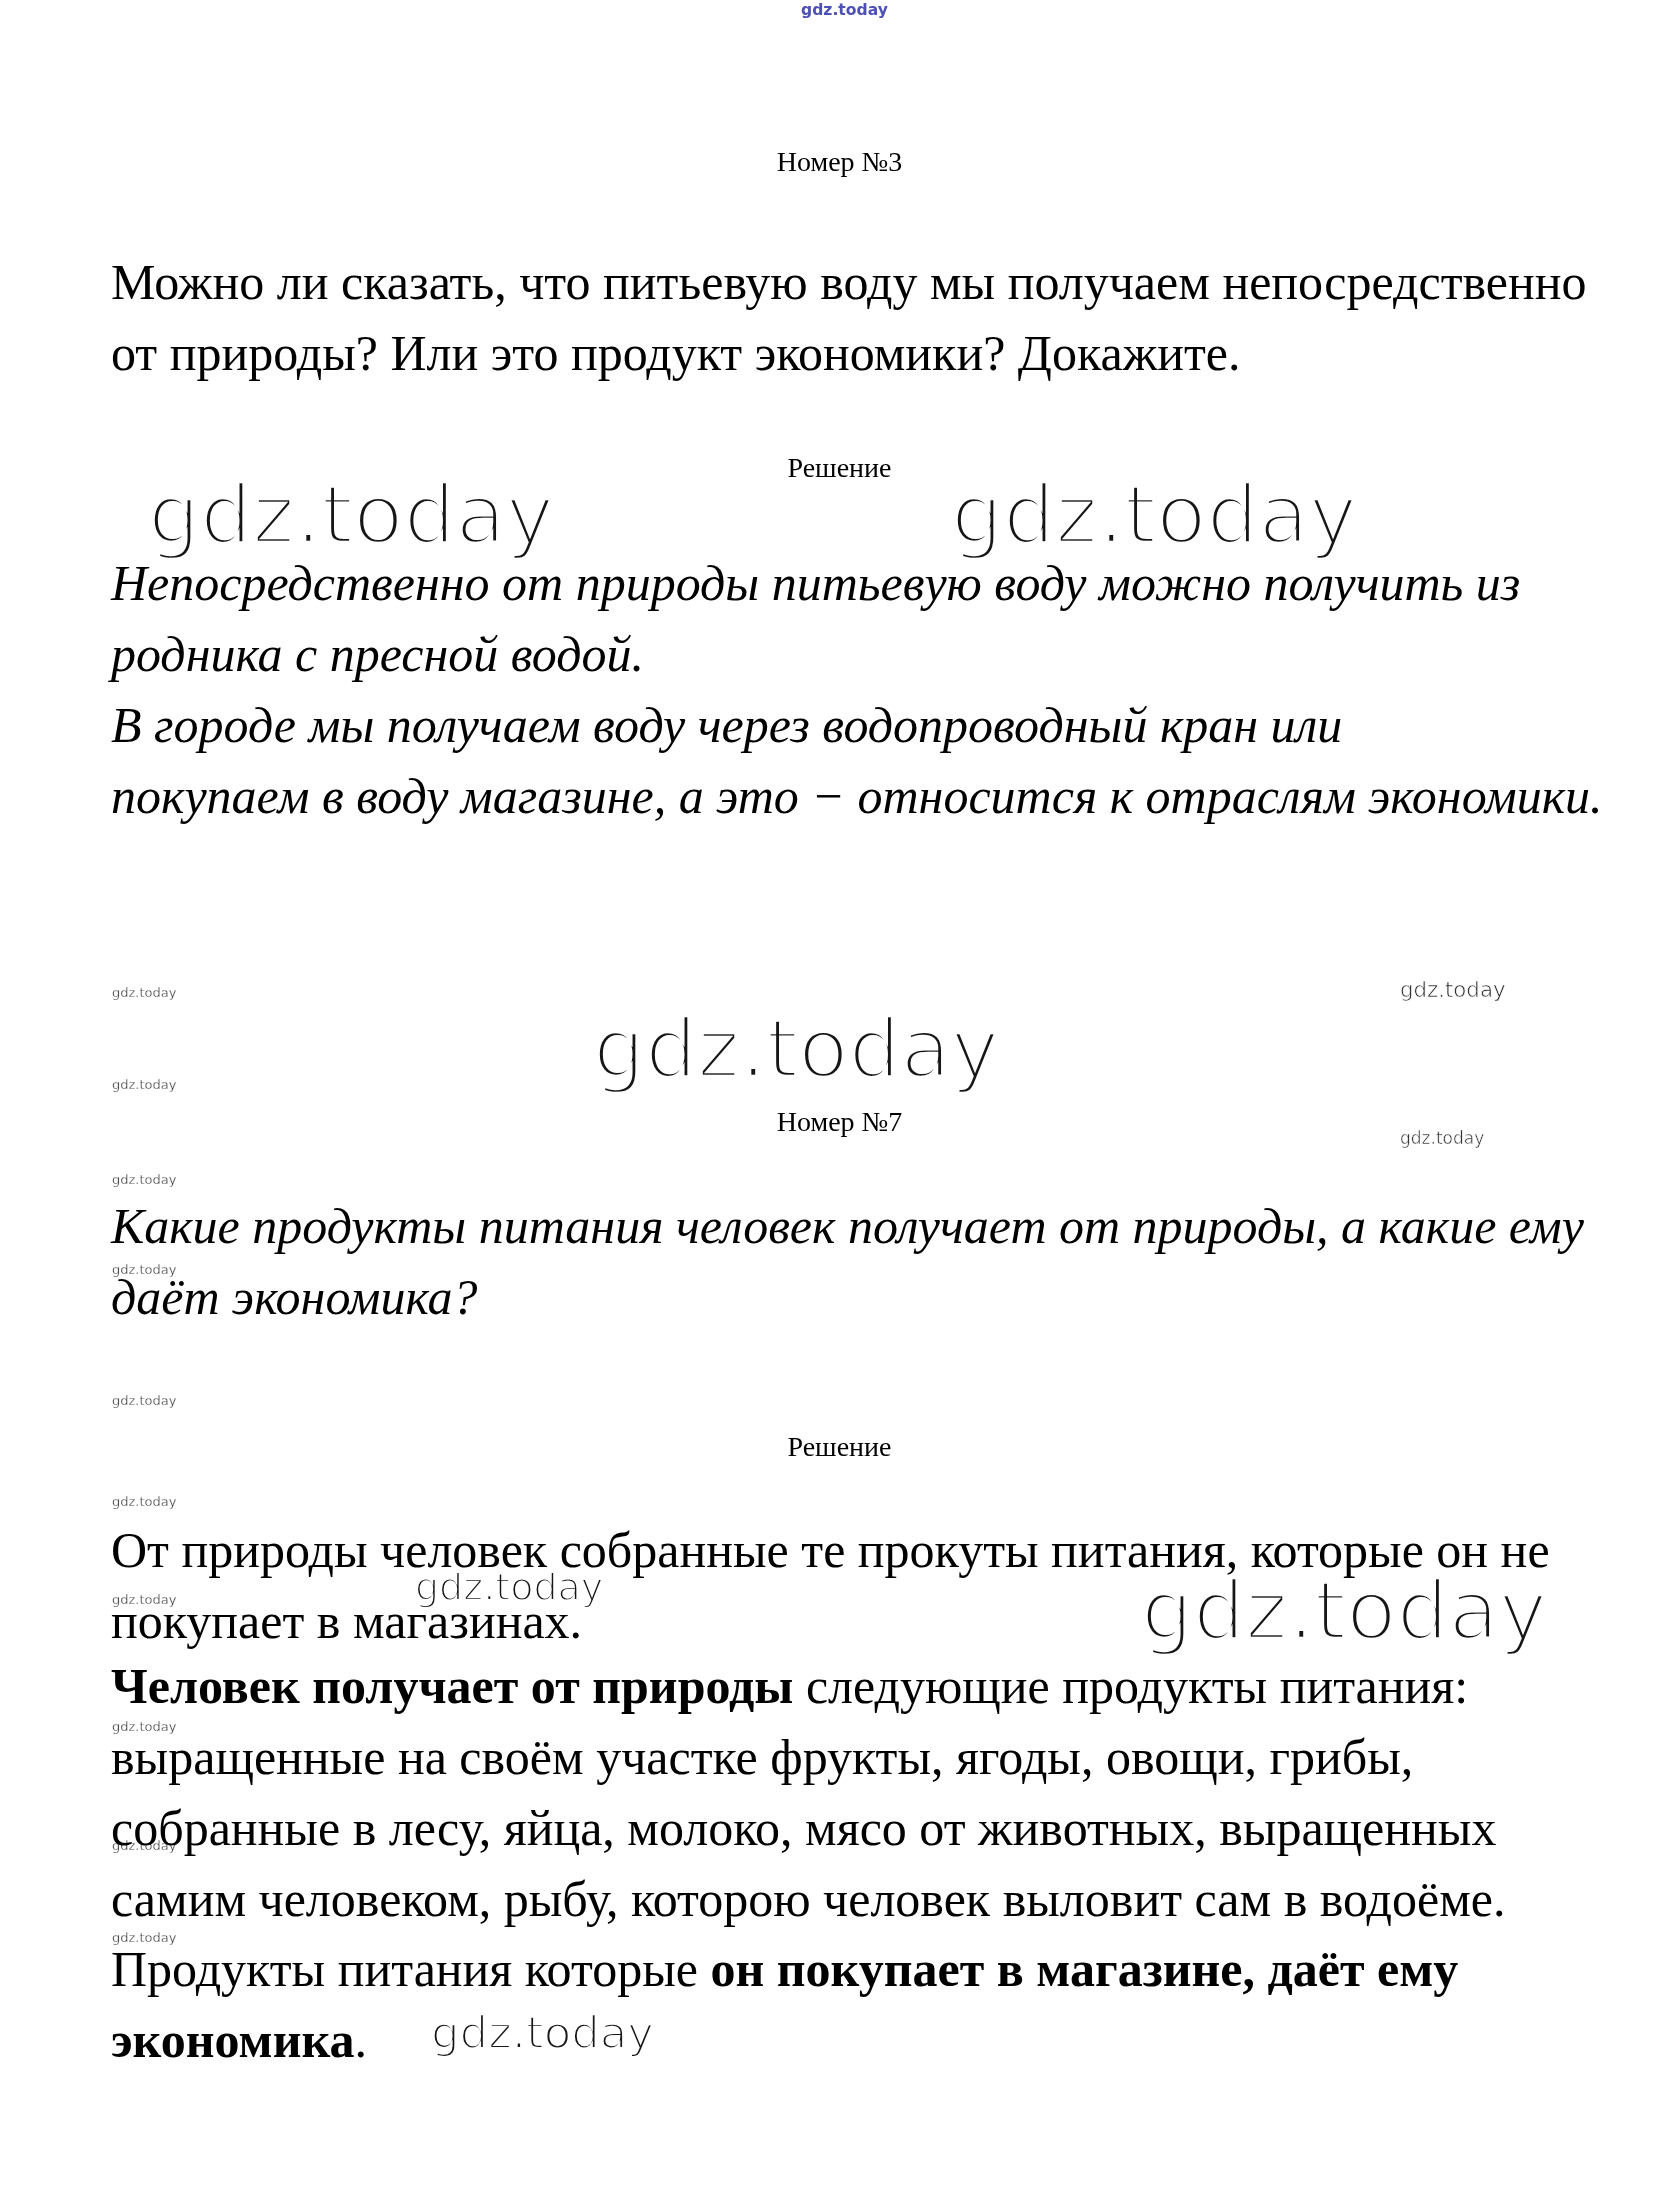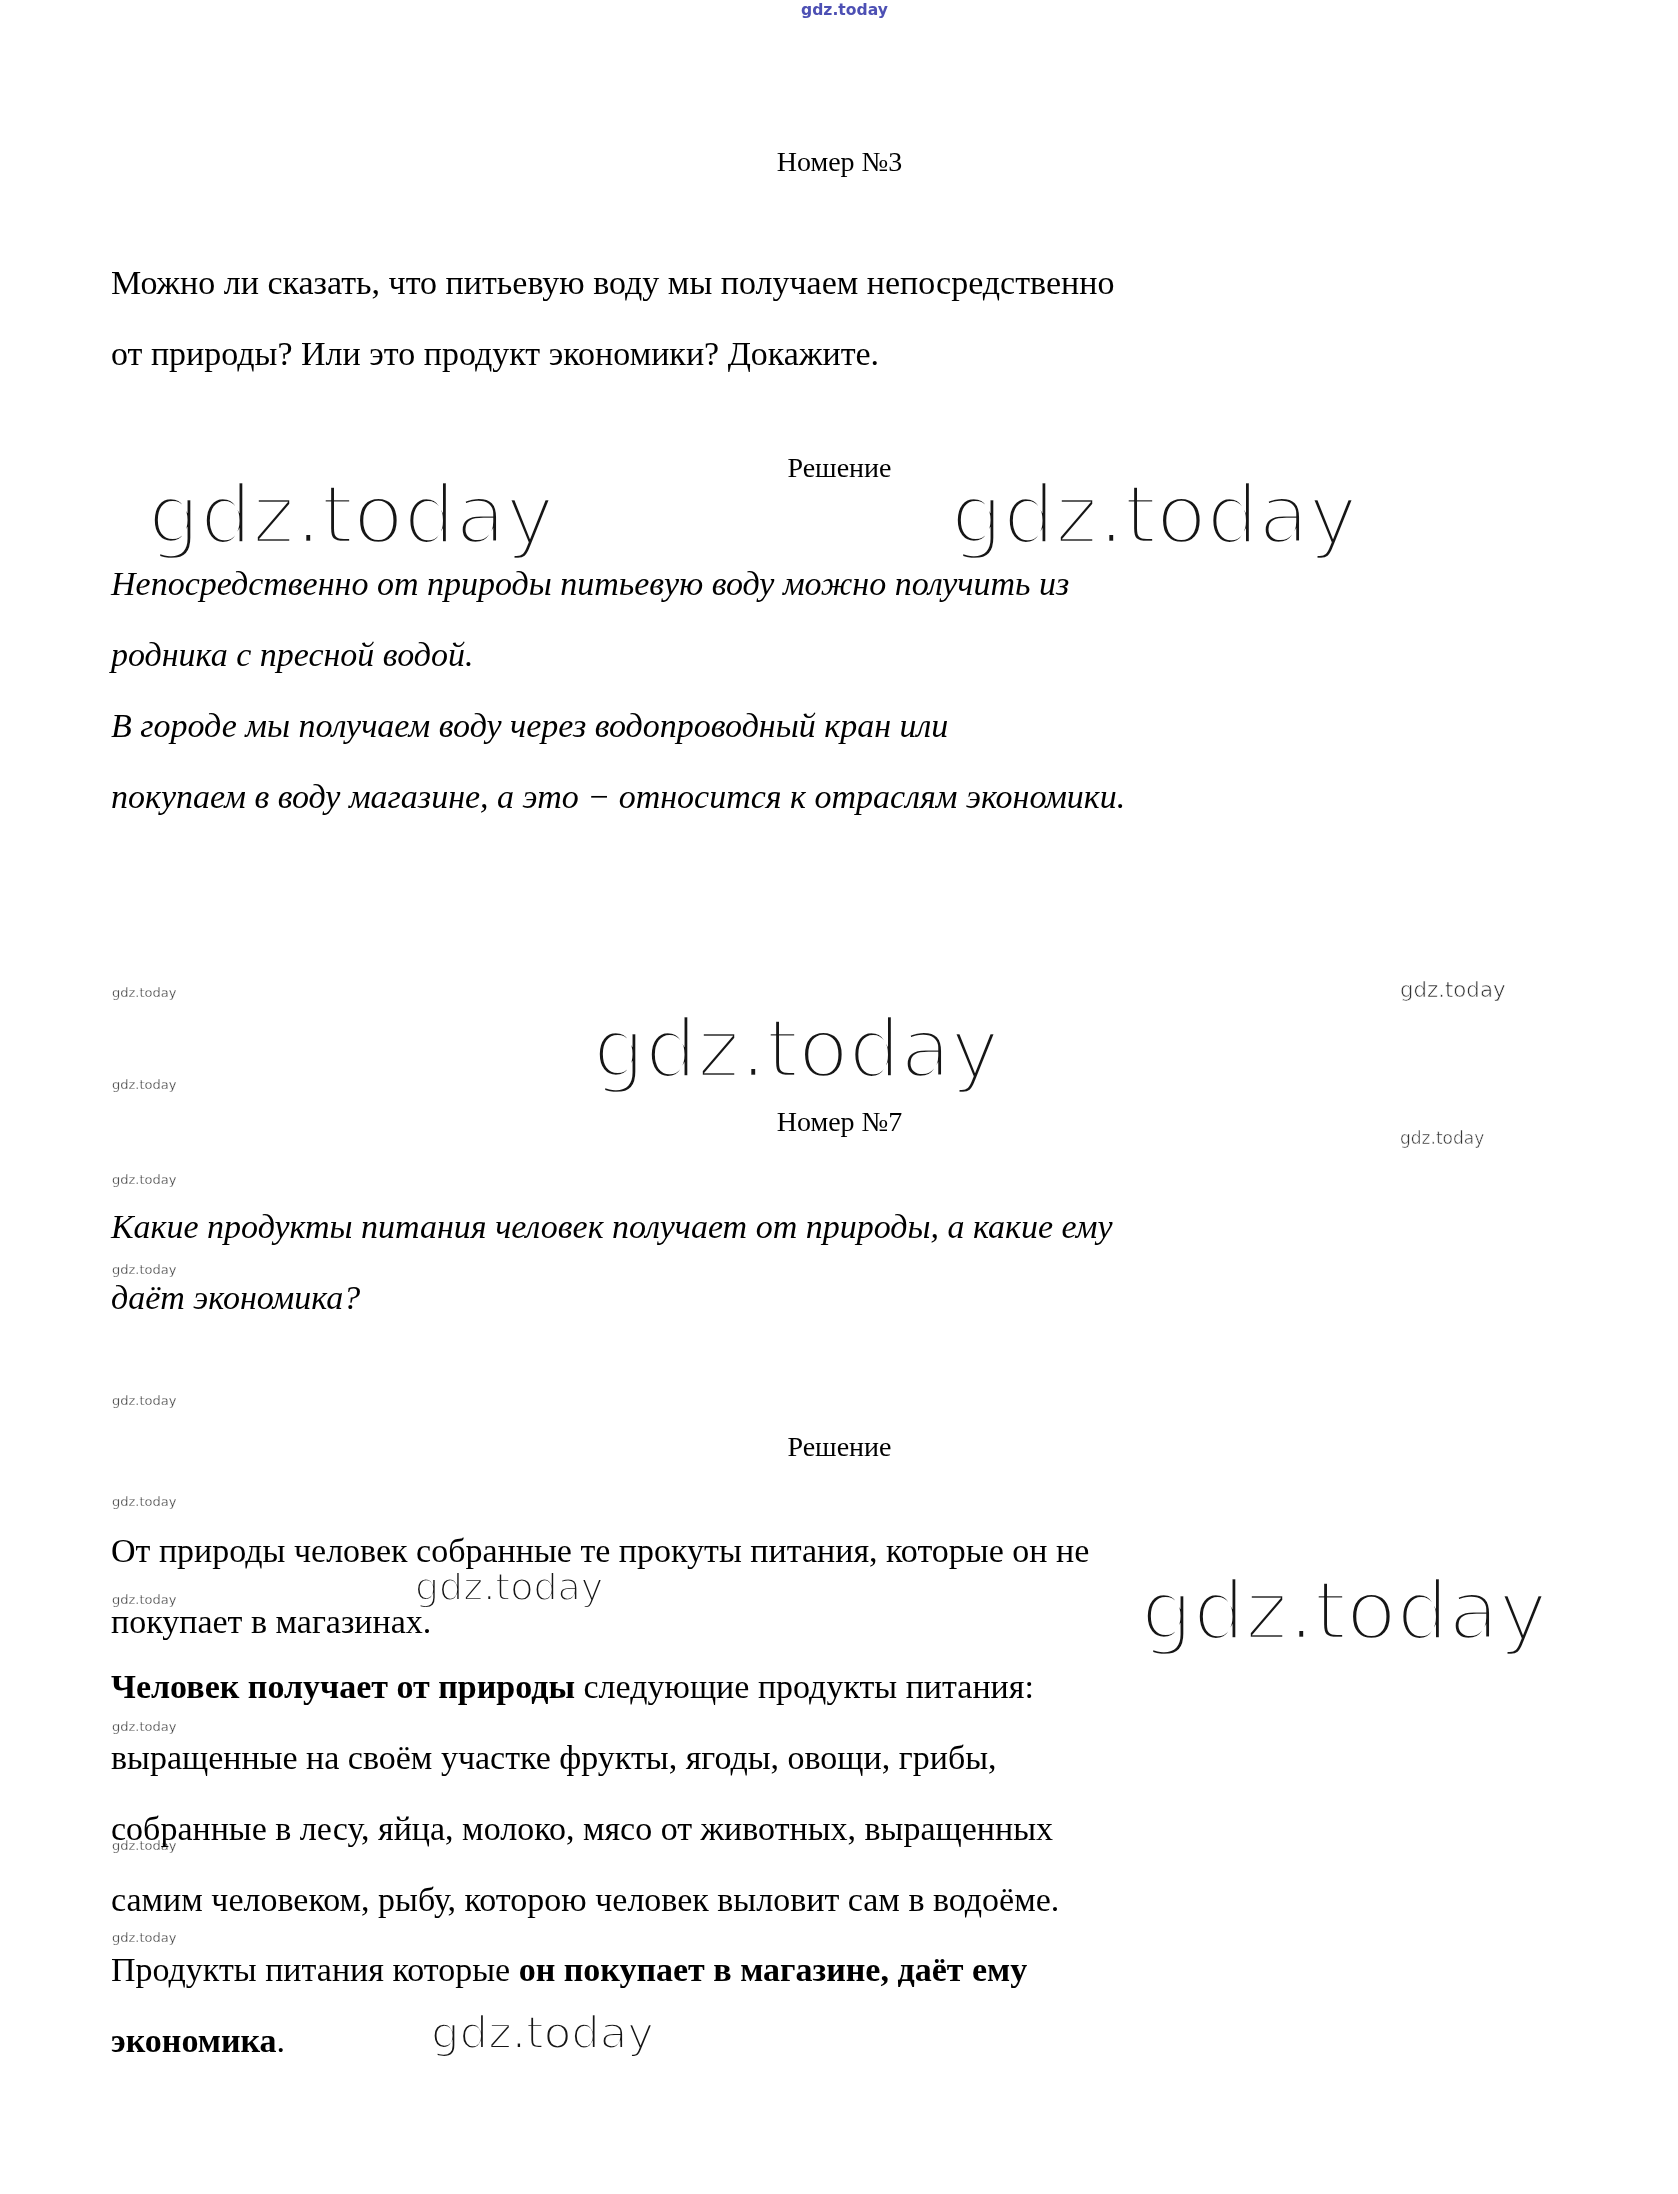--- a/index.html
+++ b/index.html
@@ -9,21 +9,21 @@
     position:relative;
     overflow:hidden;
     font-family:"Liberation Serif", serif;
   }
   
   .txt{
     position:absolute;
     left:111px;
     width:1564px;
     color:#000000;
-    font-size:34px;
+    font-size:50px;
     line-height:71px;
     white-space:pre-line;
   }
   .heading{
     position:absolute;
     left:0;
     width:100%;
     text-align:center;
     color:#000000;
     font-size:28px;

